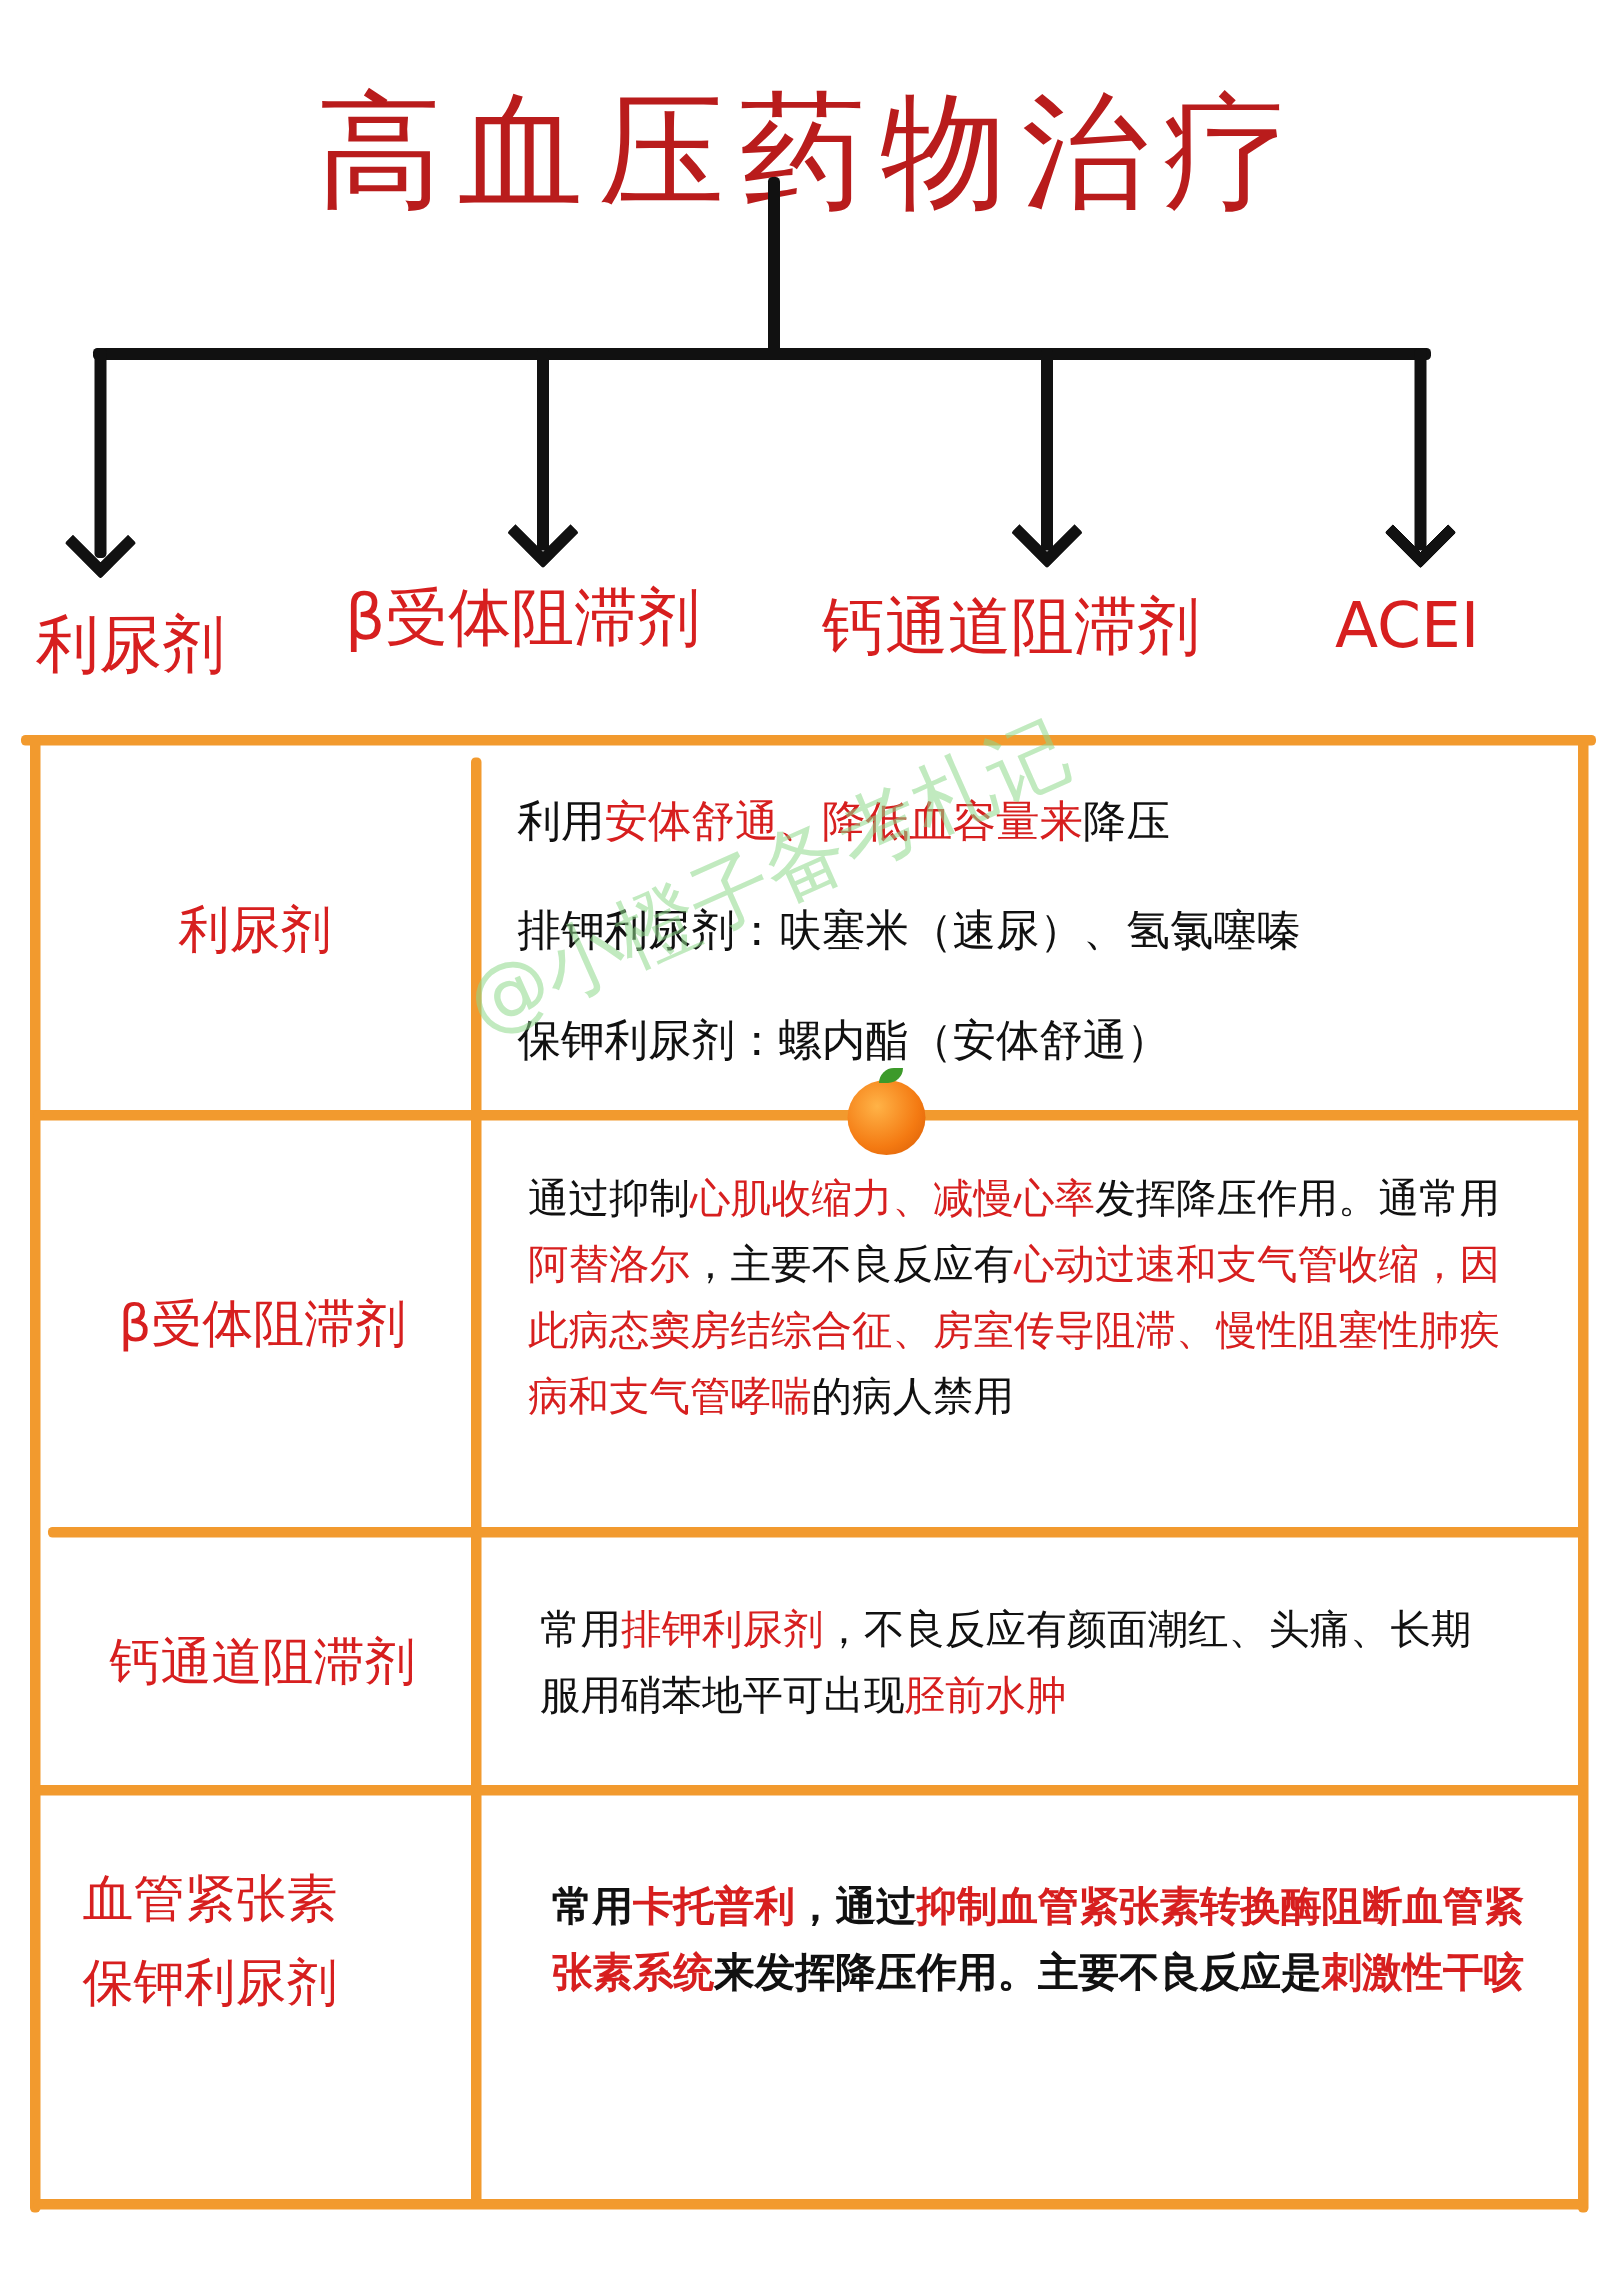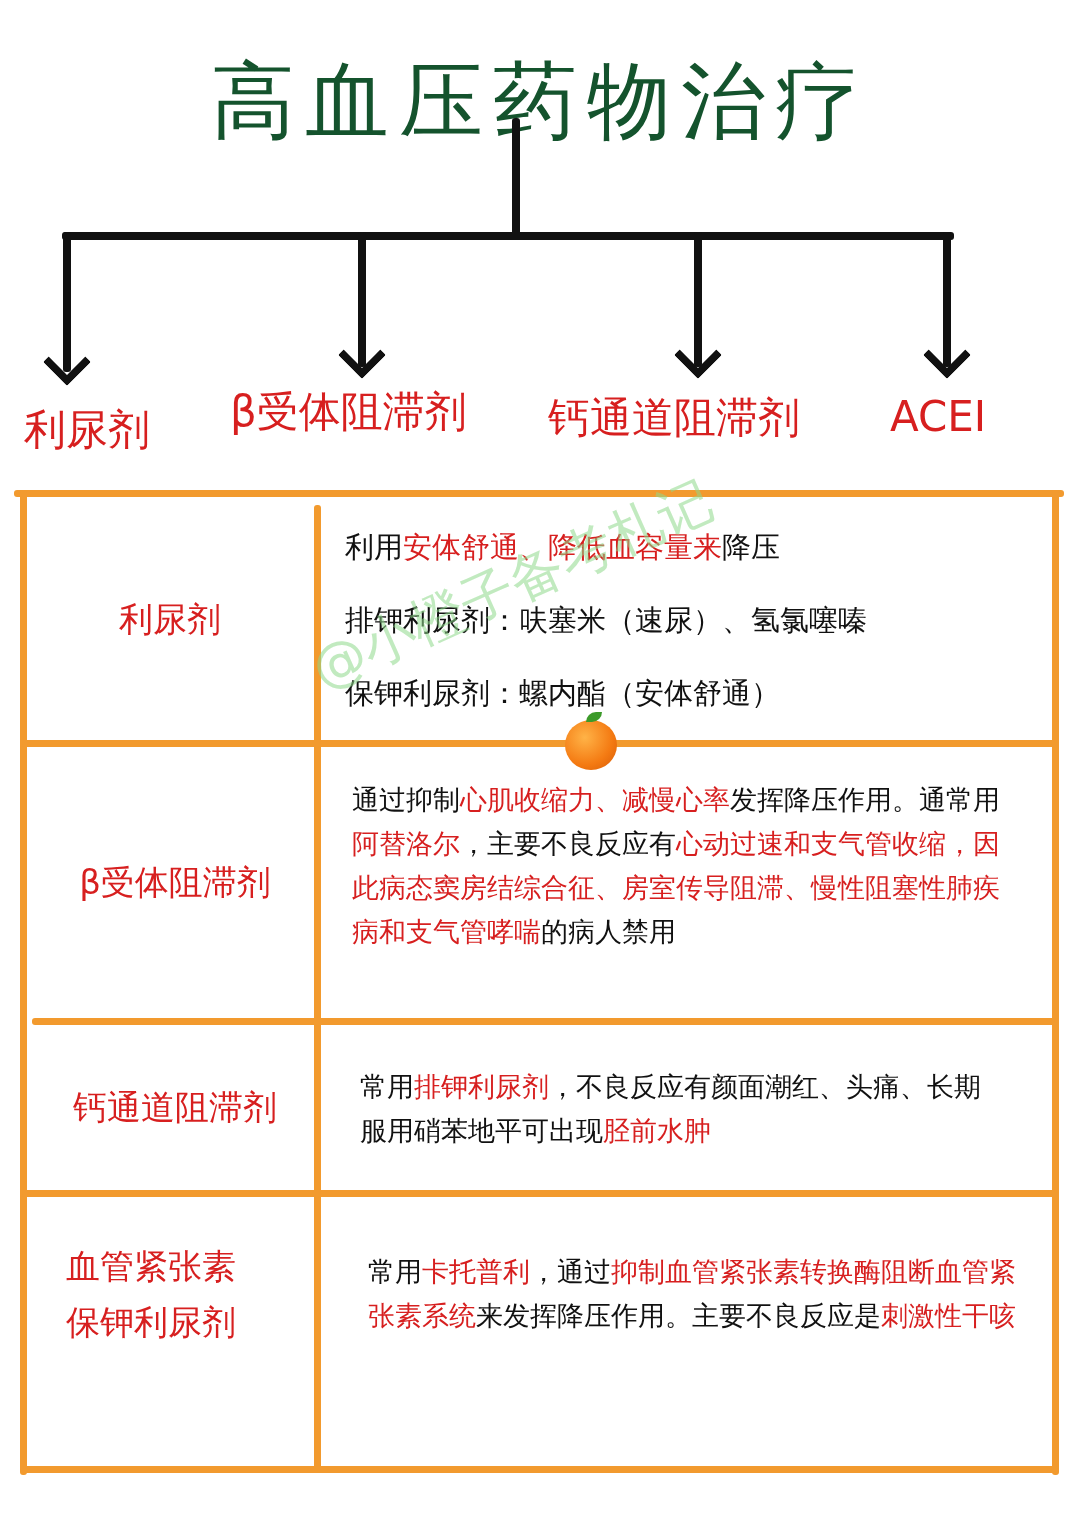--- a/index.html
+++ b/index.html
@@ -2,21 +2,21 @@
 <html><head>
 <meta charset="utf-8">
 <style>
   html, body { margin: 0; padding: 0; }
   body {
     width: 1080px; height: 1527px; background: #ffffff; position: relative; overflow: hidden;
     font-family: "DejaVu Sans", sans-serif;
   }
   .title {
     position: absolute; left: 0; width: 1080px; top: 45px; text-align: center;
-    font-size: 84px; color: #14532d; letter-spacing: 10px; font-weight: normal;
+    font-size: 84px; color: #b91c1c; letter-spacing: 10px; font-weight: normal;
   }
   .line { position: absolute; background: #111; border-radius: 3px; }
   .arrowhead {
     position: absolute; width: 26px; height: 26px;
     border-right: 8px solid #111; border-bottom: 8px solid #111;
     transform: rotate(45deg); border-radius: 2px;
   }
   .branch-label {
     position: absolute; color: #d71f1f; font-size: 42px; white-space: nowrap;
   }
@@ -90,23 +90,23 @@
 <div class="row-label" style="left:30px;top:748px;width:290px;height:270px;">β受体阻滞剂</div>
 <div class="desc desc-b" style="left:352px;top:778px;width:665px;">
   <span>通过抑制</span><span class="hl">心肌收缩力、减慢心率</span><span>发挥降压作用。通常用</span><span class="hl">阿替洛尔</span><span>，主要不良反应有</span><span class="hl">心动过速和支气管收缩，因此病态窦房结综合征、房室传导阻滞、慢性阻塞性肺疾病和支气管哮喘</span><span>的病人禁用</span>
 </div>
 
 <div class="row-label" style="left:30px;top:1025px;width:290px;height:165px;">钙通道阻滞剂</div>
 <div class="desc desc-b" style="left:360px;top:1065px;width:640px;">
   <span>常用</span><span class="hl">排钾利尿剂</span><span>，不良反应有颜面潮红、头痛、长期服用硝苯地平可出现</span><span class="hl">胫前水肿</span>
 </div>
 
-<div class="row-label left" style="left:66px;top:1238px;width:250px;flex-direction:column;align-items:flex-start;">
+<div class="row-label left" style="left:55px;top:1238px;width:250px;flex-direction:column;align-items:flex-start;">
   <div>血管紧张素</div>
   <div>保钾利尿剂</div>
 </div>
-<div class="desc desc-b" style="left:368px;top:1250px;width:660px;">
+<div class="desc desc-b" style="left:368px;top:1250px;width:660px;font-weight:bold;">
   <span>常用</span><span class="hl">卡托普利</span><span>，通过</span><span class="hl">抑制血管紧张素转换酶阻断血管紧张素系统</span><span>来发挥降压作用。主要不良反应是</span><span class="hl">刺激性干咳</span>
 </div>
 
 <div class="watermark">@小橙子备考札记</div>
 <div class="orange"></div>
 <div class="orange-leaf"></div>
 
 </body></html>

